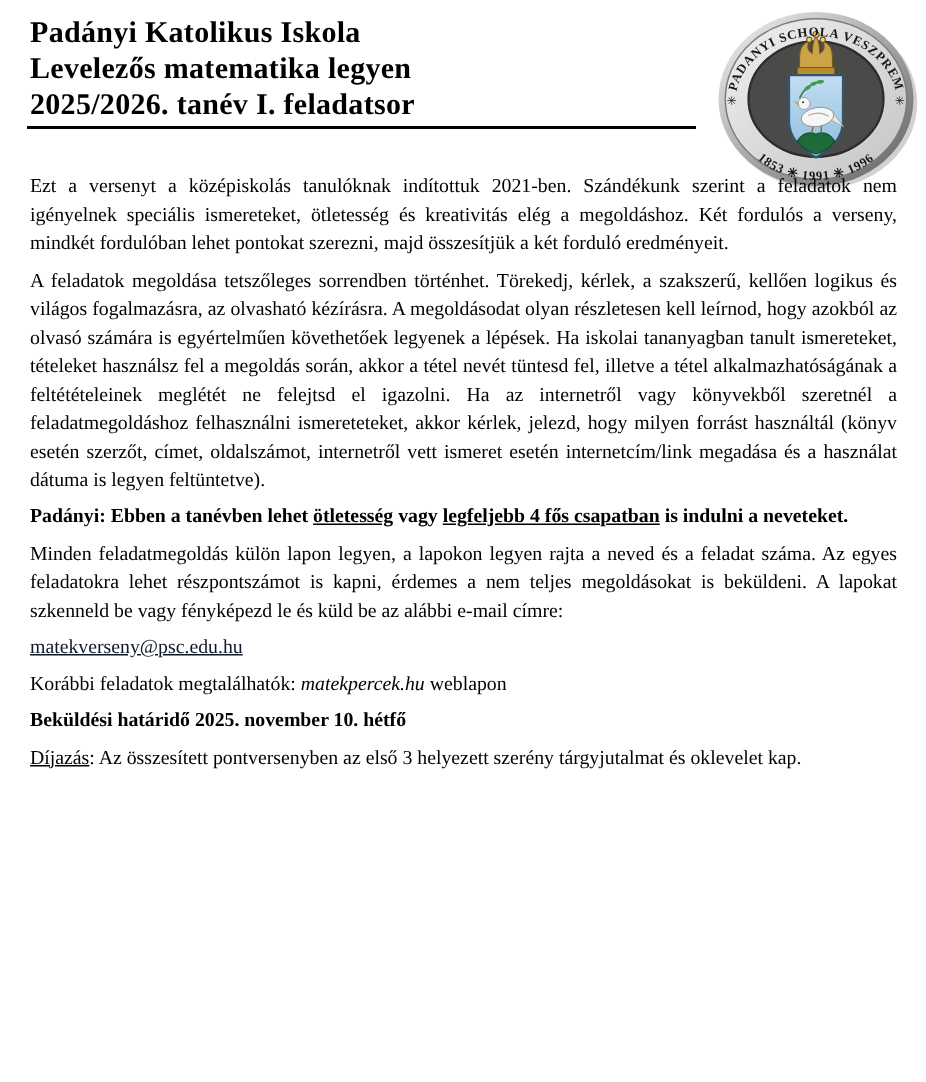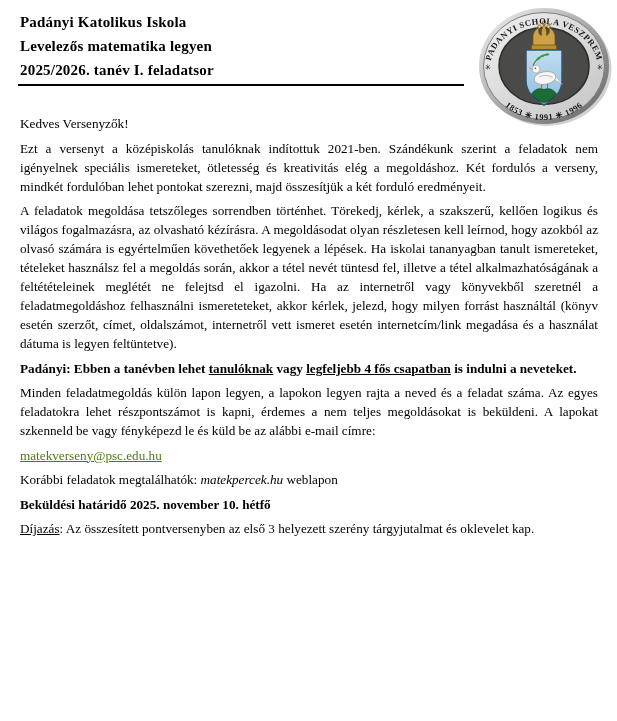--- a/index.html
+++ b/index.html
@@ -5,40 +5,40 @@
   * { margin:0; padding:0; box-sizing:border-box; }
   html, body { background:#ffffff; }
   body {
     width:617px; height:721px;
     position:relative; overflow:hidden;
     font-family:"Liberation Serif", serif;
     color:#000000;
   }
   .header { position:absolute; top:10px; left:20px; }
   .header .h-line {
-    font-size:15px; font-weight:bold; line-height:24px; letter-spacing:0.2px;
+    font-size:20px; font-weight:bold; line-height:24px; letter-spacing:0.2px;
     white-space:nowrap;
   }
   .rule {
     position:absolute; top:84px; left:18px; width:446px; height:0;
     border-top:2px solid #000000;
   }
   .logo { position:absolute; top:5px; right:5px; width:136px; height:122px; }
   .logo svg { width:100%; height:100%; display:block; }
   .content { position:absolute; top:114px; left:20px; width:578px; }
   .content p {
     font-size:13.2px; line-height:19px;
     text-align:justify; margin:0 0 5.5px 0;
   }
   .content p.nojust { text-align:left; }
   .bold { font-weight:bold; }
   .u { text-decoration:underline; }
   .i { font-style:italic; }
   .email {
-    color:#4d7c0f; text-decoration:underline; cursor:pointer;
+    color:#0f172a; text-decoration:underline; cursor:pointer;
   }
 </style>
 </head>
 <body>
 
 <div>
 
   <div class="header">
     <div class="h-line">Padányi Katolikus Iskola</div>
     <div class="h-line">Levelezős matematika legyen</div>
@@ -105,27 +105,26 @@
       </text>
       <text font-size="8.5" font-weight="bold" fill="#161616" letter-spacing="0.6">
         <textPath href="#arcBot" startOffset="50%" text-anchor="middle">1853 ✳ 1991 ✳ 1996</textPath>
       </text>
       <text x="8.5" y="65" font-size="8" fill="#222222">✳</text>
       <text x="120.5" y="65" font-size="8" fill="#222222">✳</text>
     </svg>
   </div>
 
   <div class="content">
-    <p class="nojust">Kedves Versenyzők!</p>
 
     <p>Ezt a versenyt a középiskolás tanulóknak indítottuk 2021-ben. Szándékunk szerint a feladatok nem igényelnek speciális ismereteket, ötletesség és kreativitás elég a megoldáshoz. Két fordulós a verseny, mindkét fordulóban lehet pontokat szerezni, majd összesítjük a két forduló eredményeit.</p>
 
     <p>A feladatok megoldása tetszőleges sorrendben történhet. Törekedj, kérlek, a szakszerű, kellően logikus és világos fogalmazásra, az olvasható kézírásra. A megoldásodat olyan részletesen kell leírnod, hogy azokból az olvasó számára is egyértelműen követhetőek legyenek a lépések. Ha iskolai tananyagban tanult ismereteket, tételeket használsz fel a megoldás során, akkor a tétel nevét tüntesd fel, illetve a tétel alkalmazhatóságának a feltétételeinek meglétét ne felejtsd el igazolni. Ha az internetről vagy könyvekből szeretnél a feladatmegoldáshoz felhasználni ismereteteket, akkor kérlek, jelezd, hogy milyen forrást használtál (könyv esetén szerzőt, címet, oldalszámot, internetről vett ismeret esetén internetcím/link megadása és a használat dátuma is legyen feltüntetve).</p>
 
-    <p class="bold"><span>Padányi: Ebben a tanévben lehet </span><span class="u">tanulóknak</span><span> vagy </span><span class="u">legfeljebb 4 fős csapatban</span><span> is indulni a neveteket.</span></p>
+    <p class="bold"><span>Padányi: Ebben a tanévben lehet </span><span class="u">ötletesség</span><span> vagy </span><span class="u">legfeljebb 4 fős csapatban</span><span> is indulni a neveteket.</span></p>
 
 
 
     <p>Minden feladatmegoldás külön lapon legyen, a lapokon legyen rajta a neved és a feladat száma. Az egyes feladatokra lehet részpontszámot is kapni, érdemes a nem teljes megoldásokat is beküldeni. A lapokat szkenneld be vagy fényképezd le és küld be az alábbi e-mail címre:</p>
 
     <p class="nojust"><a class="email">matekverseny@psc.edu.hu</a></p>
 
     <p class="nojust"><span>Korábbi feladatok megtalálhatók: </span><span class="i">matekpercek.hu</span><span> weblapon</span></p>
 
 

